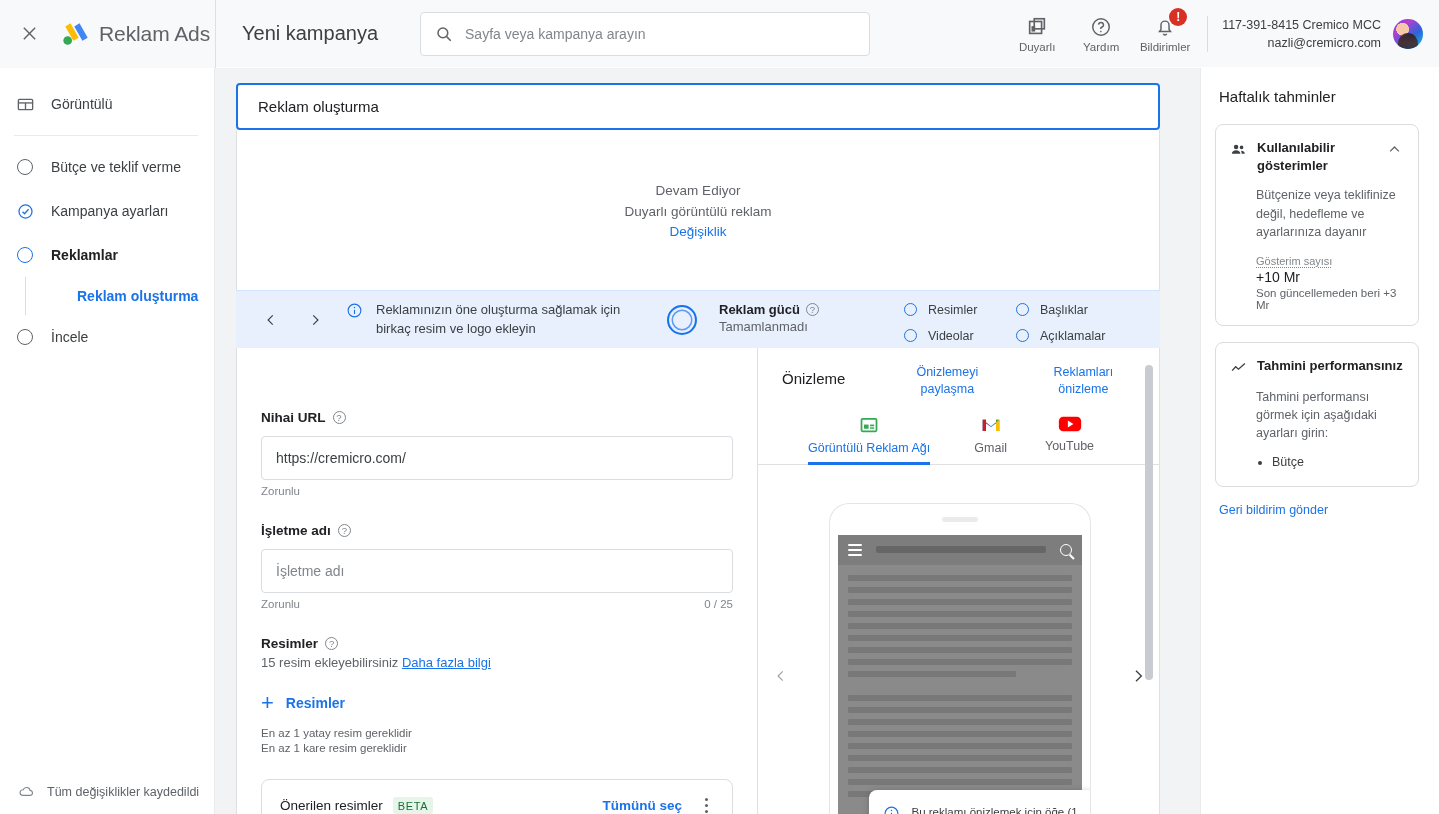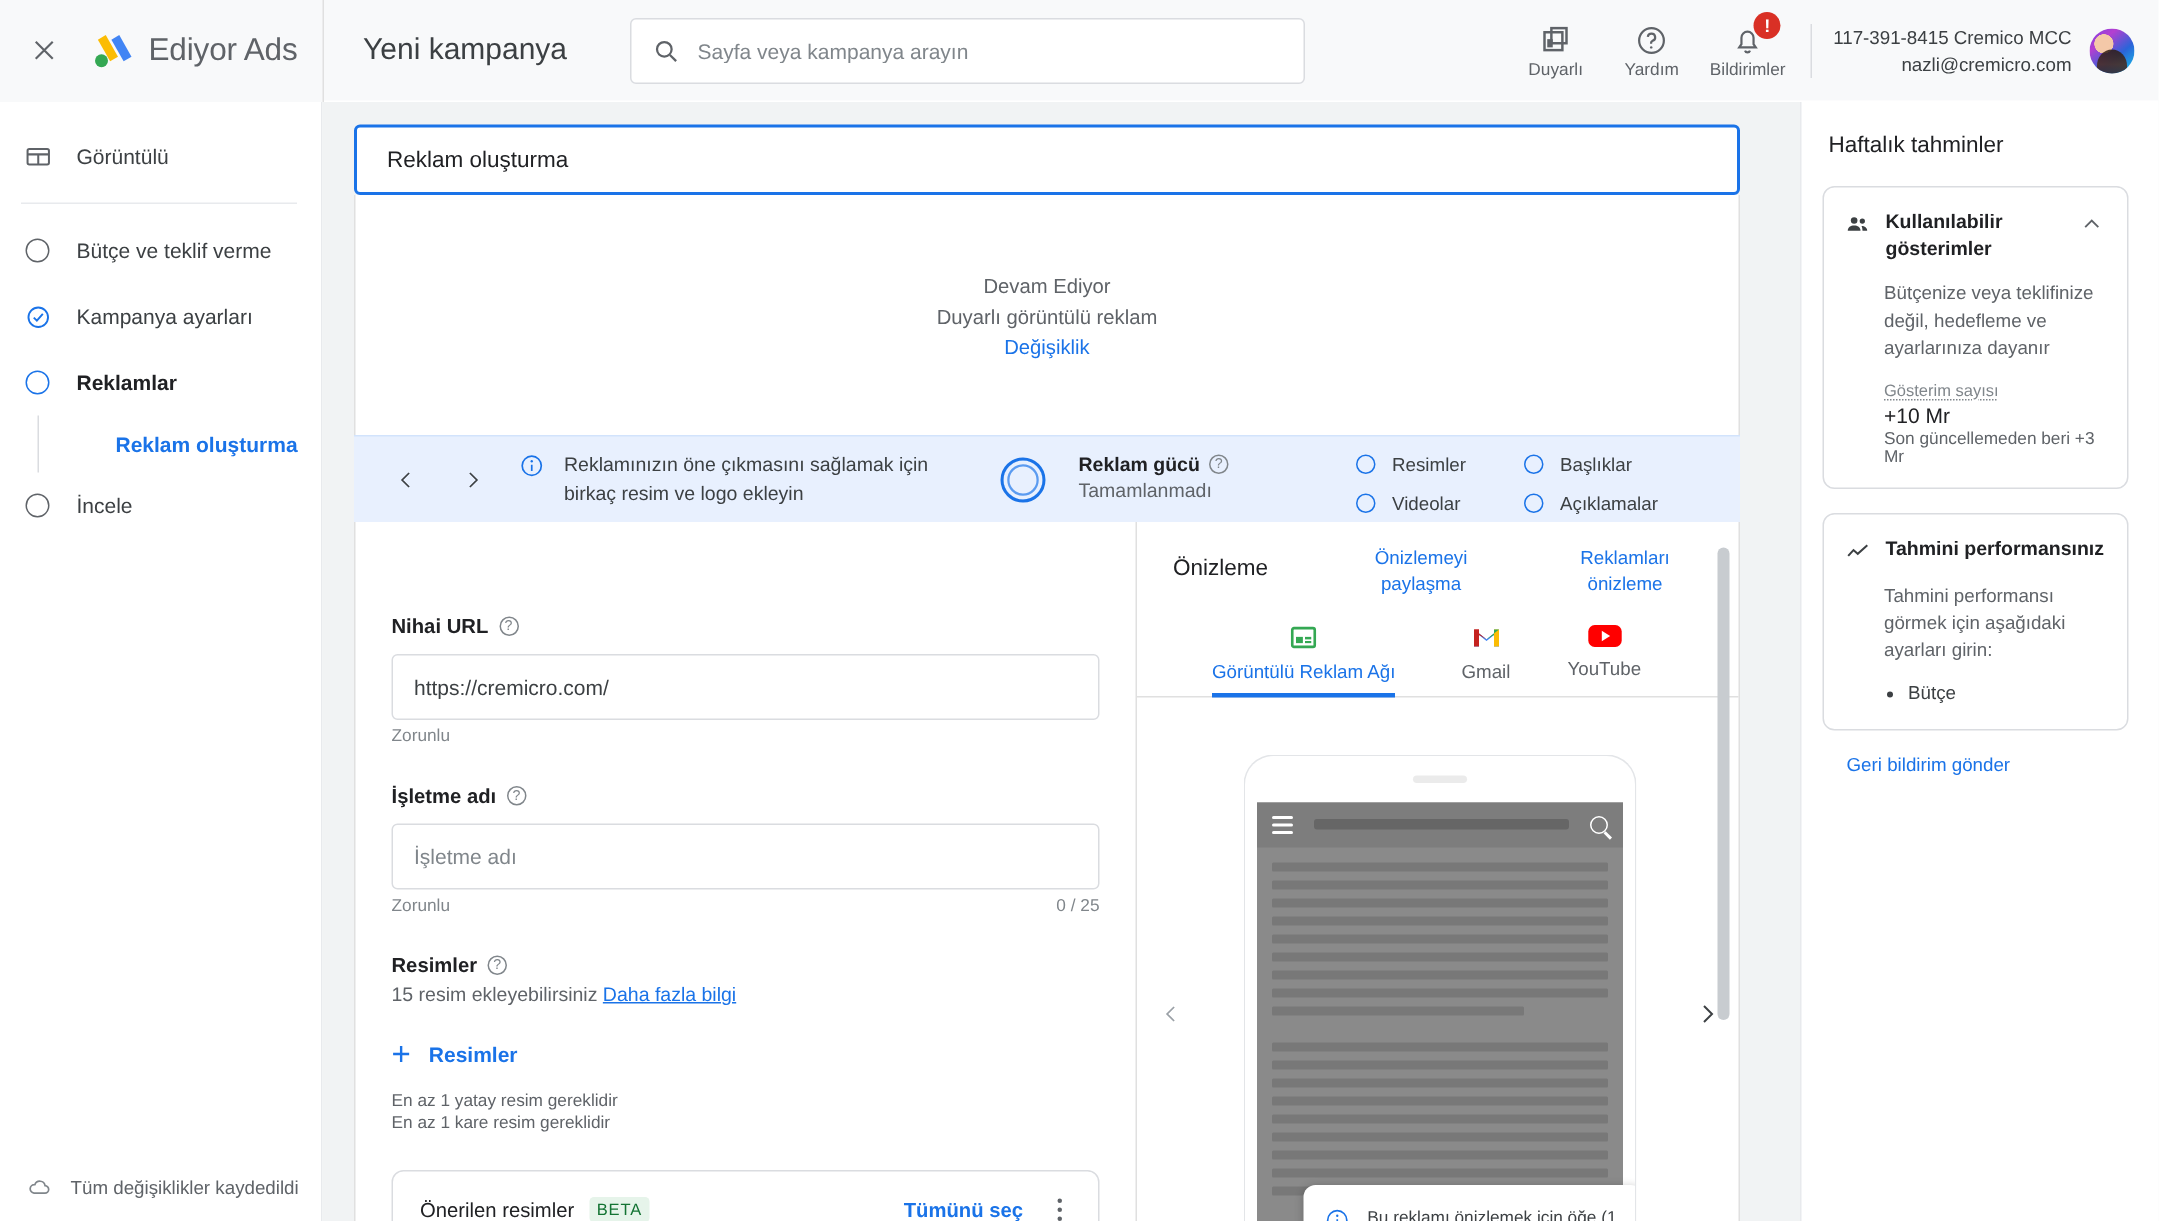--- a/index.html
+++ b/index.html
@@ -244,41 +244,41 @@
   .rp-card-head .ch { font-size:13px; font-weight:bold; color:#202124; line-height:1.4; flex:1; }
   .rp-chev { width:20px; height:20px; display:flex; align-items:center; justify-content:center;
              cursor:pointer; color:#5f6368; flex:none; }
   .rp-desc { margin-top:11px; padding-left:26px; font-size:12.5px; color:#5f6368; line-height:1.45; }
   .rp-metric-lbl { margin-top:14px; padding-left:26px; font-size:11px; color:#80868b;
                    text-decoration: underline; text-decoration-style: dotted; text-underline-offset:2px; }
   .rp-metric-val { padding-left:26px; font-size:14px; color:#202124; margin-top:2px; }
   .rp-metric-sub { padding-left:26px; font-size:11.5px; color:#5f6368; margin-top:2px; }
   .rp-bullets { margin-top:10px; padding-left:42px; }
   .rp-bullets li { font-size:12.5px; color:#3c4043; line-height:1.6; }
-  .rp-feedback { font-size:12.5px; color:#1a73e8; cursor:pointer; padding-left:4px;margin-left:12px; }
+  .rp-feedback { font-size:12.5px; color:#1a73e8; cursor:pointer; padding-left:4px; }
 </style>
 </head>
 <body>
 
 <div class="app">
 
   <div class="header">
     <div class="hdr-left">
       <div class="close-btn">
         <svg width="17" height="17" viewBox="0 0 24 24" fill="none" stroke="currentColor" stroke-width="2">
           <path d="M4 4 L20 20 M20 4 L4 20"></path>
           </svg>
       </div>
       <div class="brand">
         <svg class="brand-logo" viewBox="0 0 36 32">
           <path d="M12.6 3.2 L22.4 20.5 L16.1 24.2 L6.3 6.9 Z" fill="#fbbc04"></path>
           <path d="M23.4 3.2 L33.2 20.5 L26.9 24.2 L17.1 6.9 Z" fill="#4285f4"></path>
           <circle cx="9.2" cy="23.8" r="5.2" fill="#34a853"></circle>
         </svg>
-        <span class="brand-text">Ediyor Ads</span>
+        <span class="brand-text">Reklam Ads</span>
       </div>
     </div>
     <div class="hdr-divider"></div>
     <div class="page-title">Yeni kampanya</div>
 
     <div class="search-wrap">
       <svg class="search-ico" viewBox="0 0 24 24" fill="none" stroke="currentColor" stroke-width="2">
         <circle cx="10.5" cy="10.5" r="6.5"></circle>
           <path d="M15.5 15.5 L21 21"></path>
         </svg>
@@ -401,21 +401,21 @@
         <svg width="14" height="14" viewBox="0 0 24 24" fill="none" stroke="currentColor" stroke-width="2">
             <path d="M9 4 L17 12 L9 20"></path>
           </svg>
       </div>
       <div class="st-info">
         <svg width="17" height="17" viewBox="0 0 24 24" fill="none" stroke="#1a73e8" stroke-width="1.6" style="flex:none;margin-top:1px">
           <circle cx="12" cy="12" r="9"></circle>
             <path d="M12 11v6"></path>
             <circle cx="12" cy="7.8" r="1.1" fill="#1a73e8" stroke="none"></circle>
           </svg>
-        <span class="st-msg">Reklamınızın öne çıkmasını sağlamak için birkaç resim ve logo ekleyin</span>
+        <span class="st-msg">Reklamınızın öne oluşturma sağlamak için birkaç resim ve logo ekleyin</span>
       </div>
 
       <div class="st-ring"></div>
 
       <div class="st-label">
         <div class="t1">
           <span>Reklam gücü</span>
           <span class="qmark">?</span>
         </div>
         <div class="t2">Tamamlanmadı</div>

